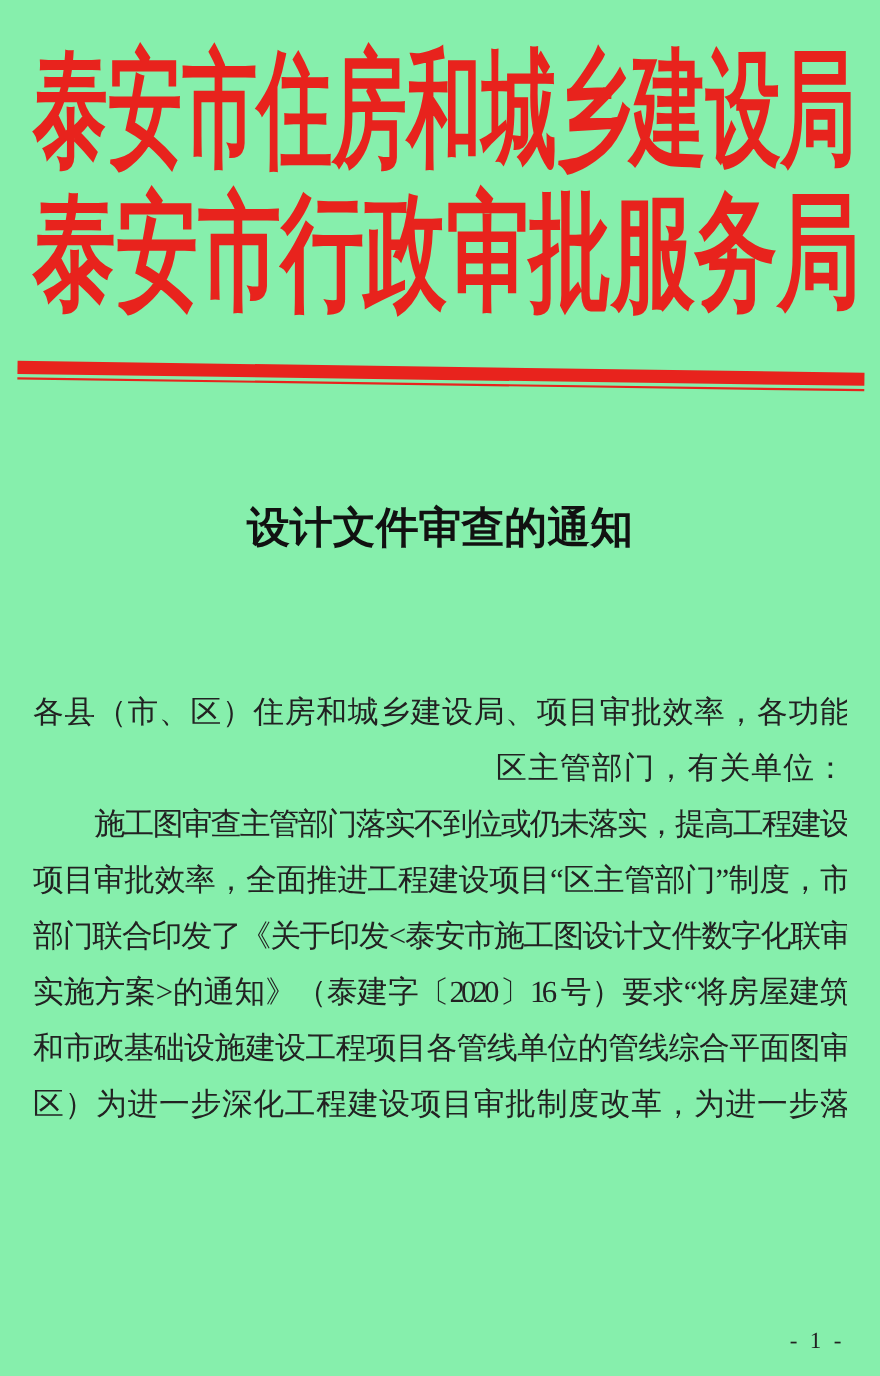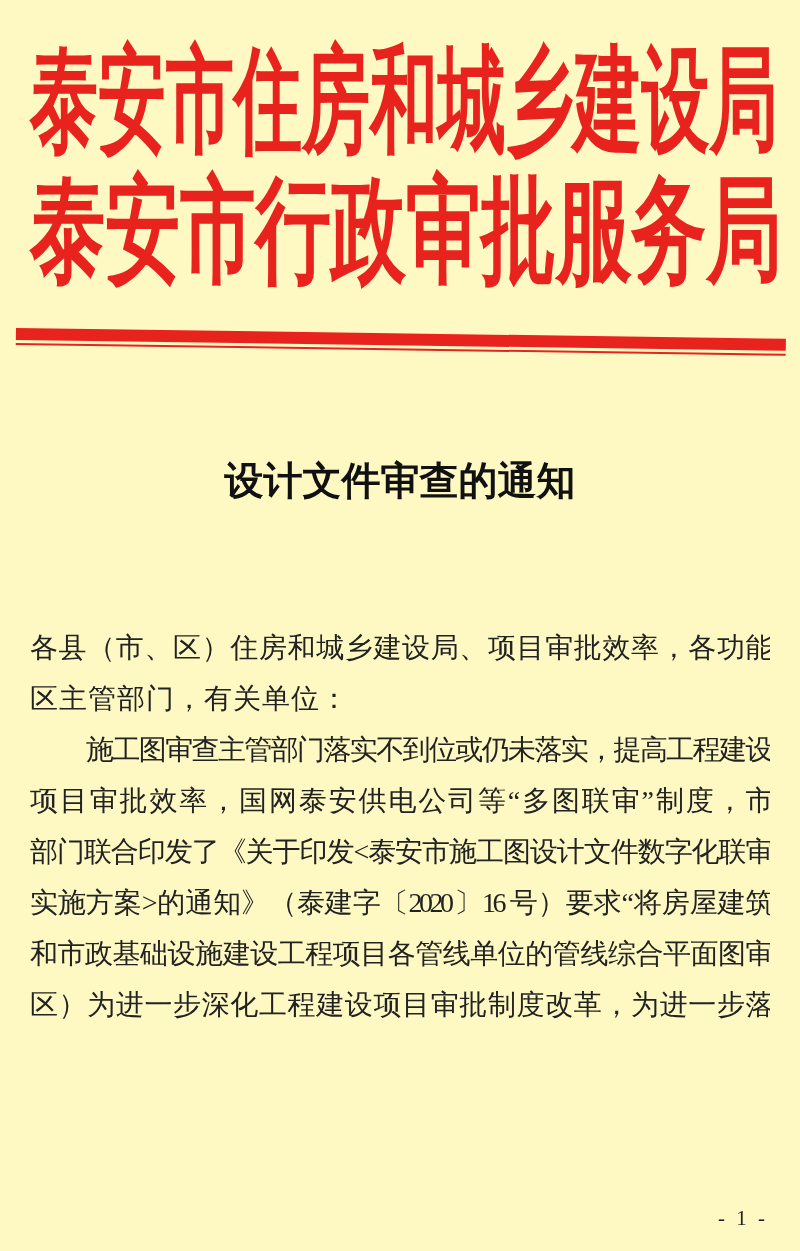--- a/index.html
+++ b/index.html
@@ -5,21 +5,21 @@
   html, body {
     margin: 0;
     padding: 0;
     background: #ffffff;
   }
   .page {
     position: relative;
     width: 800px;
     height: 1251px;
     margin: 0 auto;
-    background: #fef9c3;
+    background: #86efac;
     overflow: hidden;
     font-family: "Liberation Serif", "DejaVu Serif", serif;
     color: #1f1f1f;
   }
 
   
   .letterhead {
     position: absolute;
     left: 30px;
     top: 36px;
@@ -85,21 +85,21 @@
   .bline.just {
     white-space: normal;
     letter-spacing: -3.5px;
     text-align: justify;
     text-align-last: justify;
     text-justify: inter-character;
     overflow: hidden;
   }
   .bline.plain {
     letter-spacing: 1px;
-    text-align: left;
+    text-align: right;
   }
   .bline.indent {
     text-indent: 2em;
   }
 
   
   .page-number {
     position: absolute;
     right: 32px;
     top: 1206px;
@@ -124,21 +124,21 @@
   </div>
 
   <div class="doc-title">
     <div>设计文件审查的通知</div>
   </div>
 
   <div class="body-block">
     <div class="bline just">各县（市、区）住房和城乡建设局、项目审批效率，各功能</div>
     <div class="bline plain">区主管部门，有关单位：</div>
     <div class="bline just indent">施工图审查主管部门落实不到位或仍未落实，提高工程建设</div>
-    <div class="bline just">项目审批效率，国网泰安供电公司等“多图联审”制度，市</div>
+    <div class="bline just">项目审批效率，全面推进工程建设项目“区主管部门”制度，市</div>
     <div class="bline just">部门联合印发了《关于印发&lt;泰安市施工图设计文件数字化联审</div>
     <div class="bline just">实施方案&gt;的通知》（泰建字〔2020〕16 号）要求“将房屋建筑</div>
     <div class="bline just">和市政基础设施建设工程项目各管线单位的管线综合平面图审</div>
     <div class="bline just">区）为进一步深化工程建设项目审批制度改革，为进一步落</div>
   </div>
 
   <div class="page-number">- 1 -</div>
 
 </div>
 

